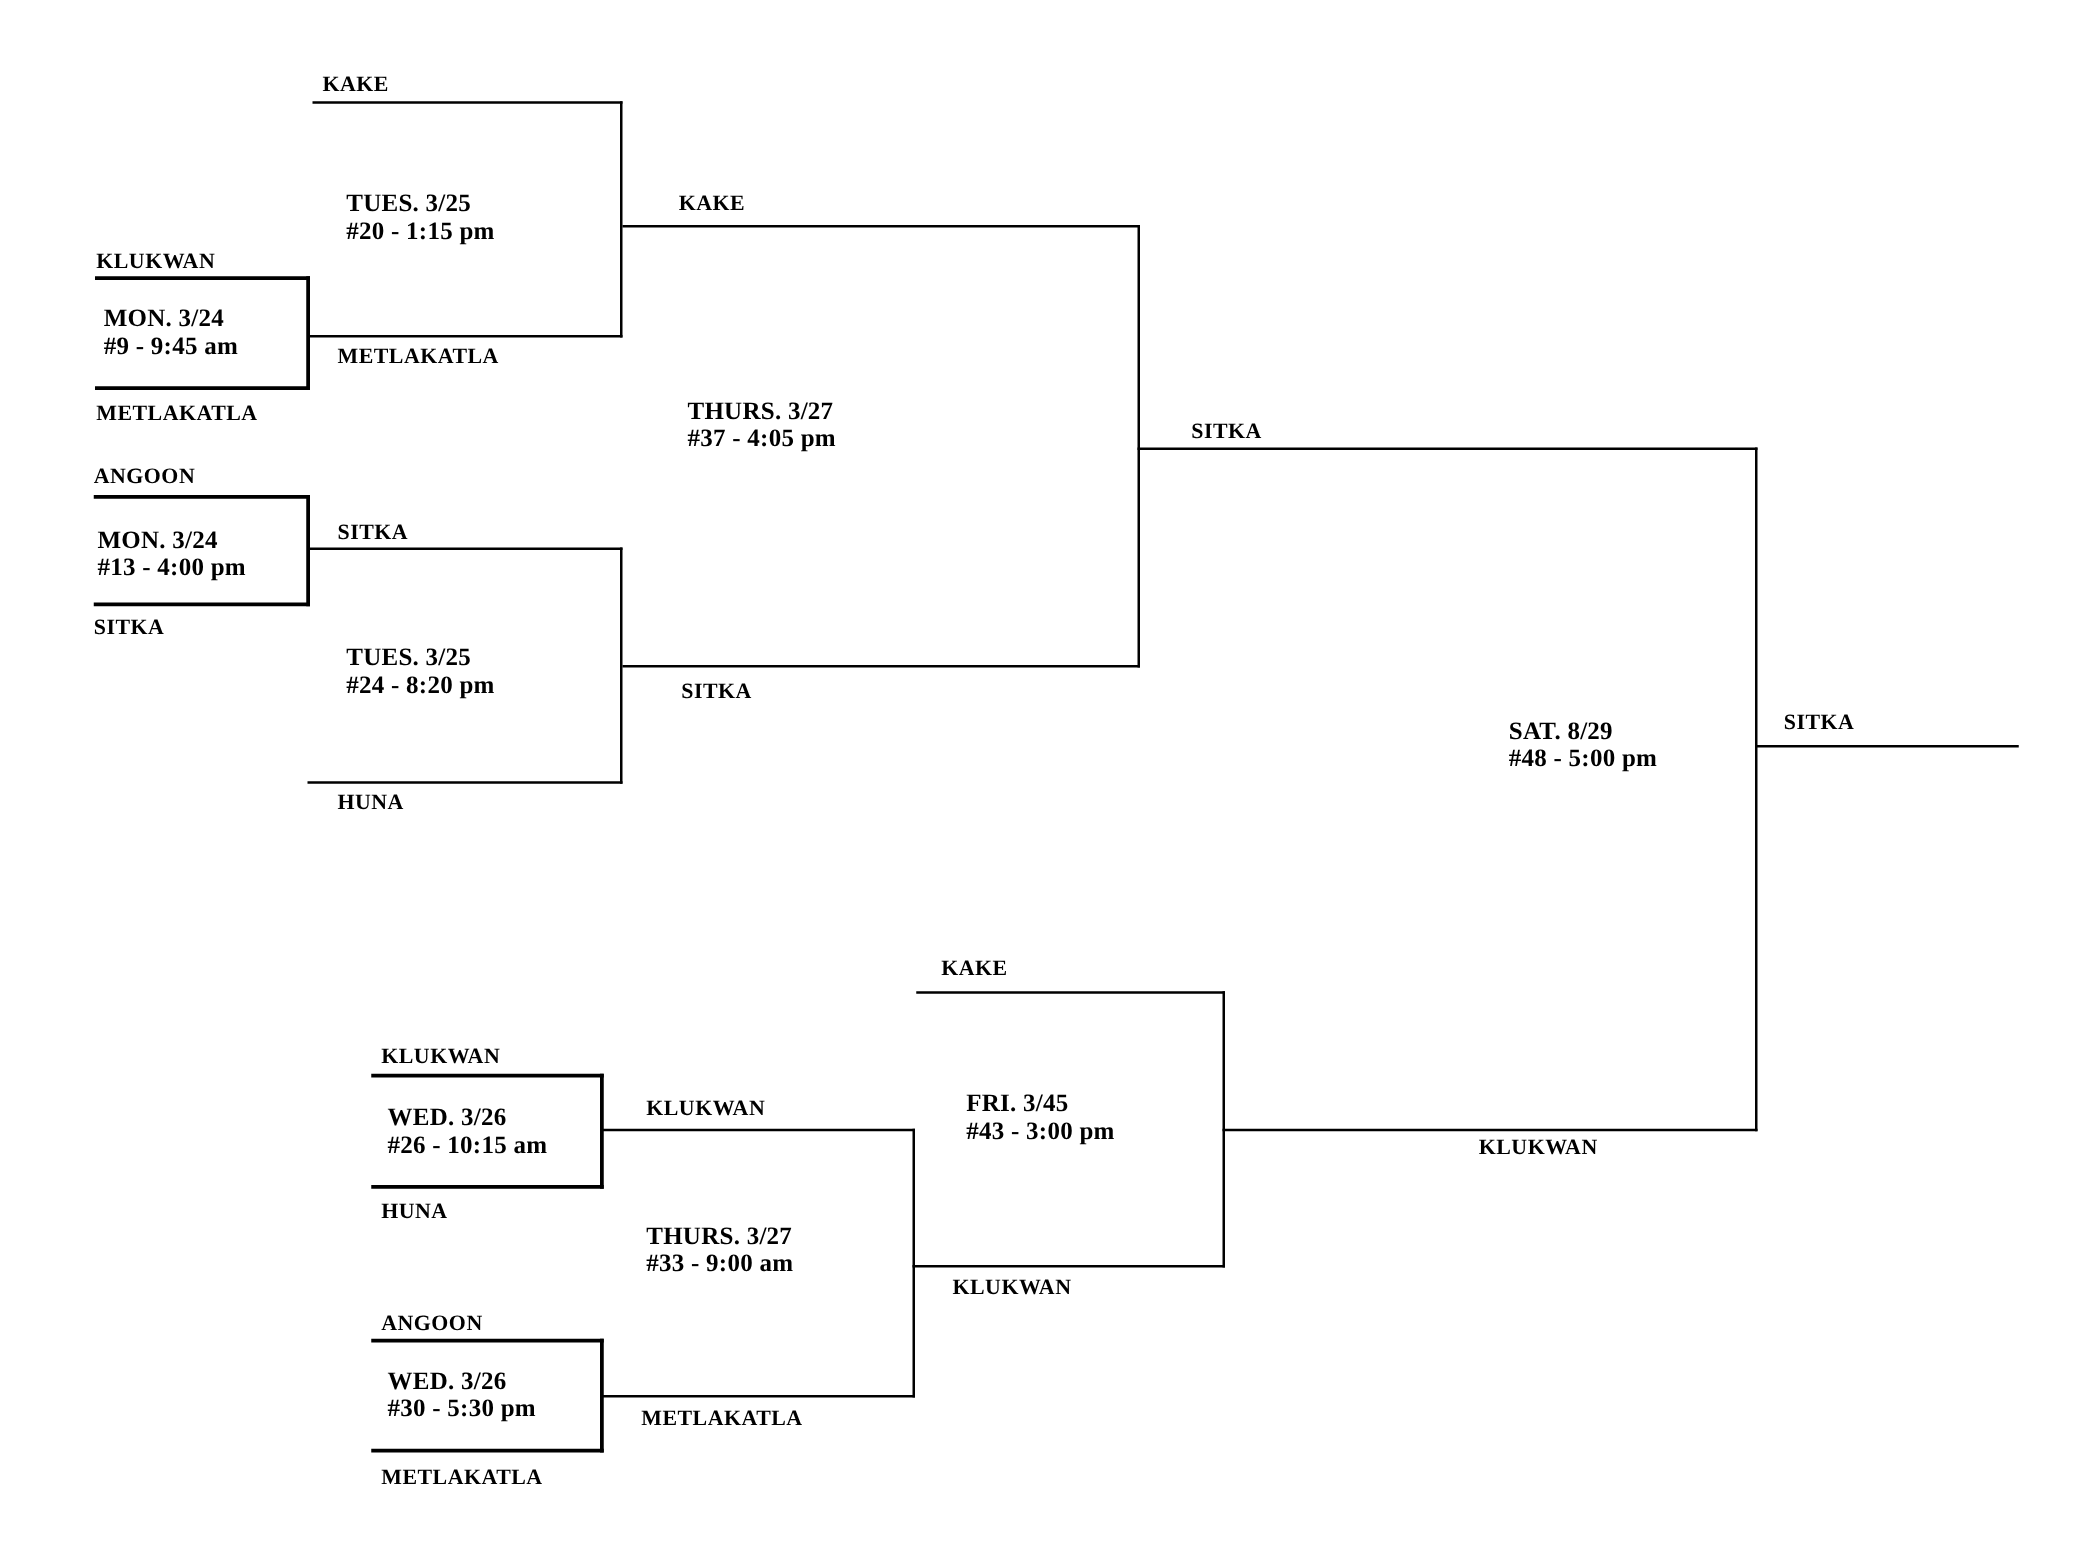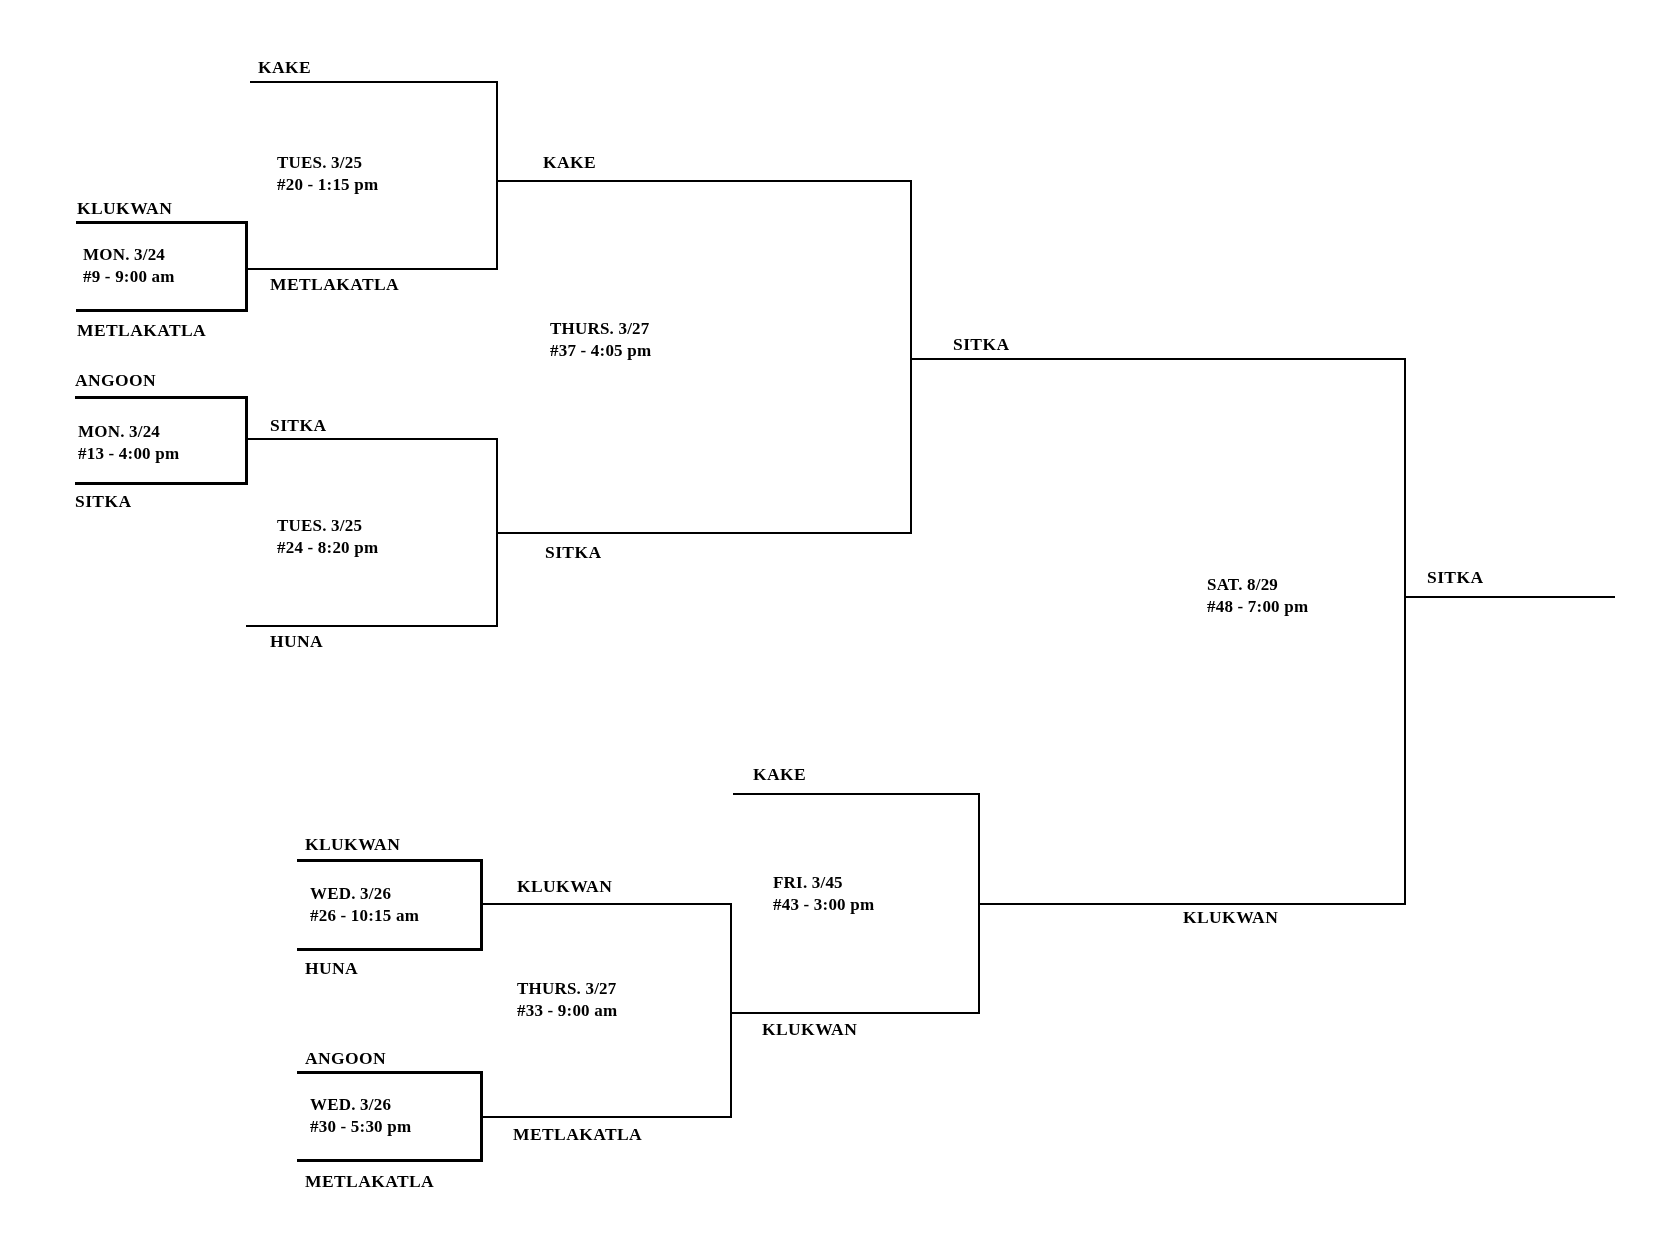--- a/index.html
+++ b/index.html
@@ -11,21 +11,21 @@
   }
   .hl{position:absolute;background:#000;height:2px;}
   .hl.thick{height:3px;}
   .vl{position:absolute;background:#000;width:2px;}
   .vl.thick{width:3px;}
   .team{
     position:absolute;font-weight:bold;font-size:17.5px;letter-spacing:0.4px;
     white-space:nowrap;line-height:18px;
   }
   .gdate{
-    position:absolute;font-weight:bold;font-size:17px;letter-spacing:0.2px;
+    position:absolute;font-weight:bold;font-size:20px;letter-spacing:0.2px;
     white-space:nowrap;line-height:22px;
   }
 </style>
 </head>
 <body>
 
 <div id="canvas">
 
   <div class="hl" style="left:250px;top:81px;width:248px;"></div>
   <div class="vl" style="left:496px;top:81px;height:189px;"></div>
@@ -70,21 +70,21 @@
 
   <div class="team" style="left:258px;top:58px;">KAKE</div>
   <div class="gdate" style="left:277px;top:152px;">
     <div>TUES. 3/25</div>
     <div>#20 - 1:15 pm</div>
   </div>
 
   <div class="team" style="left:77px;top:199px;">KLUKWAN</div>
   <div class="gdate" style="left:83px;top:244px;">
     <div>MON. 3/24</div>
-    <div>#9 - 9:00 am</div>
+    <div>#9 - 9:45 am</div>
   </div>
   <div class="team" style="left:77px;top:321px;">METLAKATLA</div>
   <div class="team" style="left:270px;top:275px;">METLAKATLA</div>
 
   <div class="team" style="left:543px;top:153px;">KAKE</div>
   <div class="gdate" style="left:550px;top:318px;">
     <div>THURS. 3/27</div>
     <div>#37 - 4:05 pm</div>
   </div>
 
@@ -100,21 +100,21 @@
     <div>TUES. 3/25</div>
     <div>#24 - 8:20 pm</div>
   </div>
   <div class="team" style="left:545px;top:543px;">SITKA</div>
   <div class="team" style="left:270px;top:632px;">HUNA</div>
 
   <div class="team" style="left:953px;top:335px;">SITKA</div>
 
   <div class="gdate" style="left:1207px;top:574px;">
     <div>SAT. 8/29</div>
-    <div>#48 - 7:00 pm</div>
+    <div>#48 - 5:00 pm</div>
   </div>
   <div class="team" style="left:1427px;top:568px;">SITKA</div>
 
   <div class="team" style="left:753px;top:765px;">KAKE</div>
   <div class="gdate" style="left:773px;top:872px;">
     <div>FRI. 3/45</div>
     <div>#43 - 3:00 pm</div>
   </div>
 
   <div class="team" style="left:305px;top:835px;">KLUKWAN</div>

